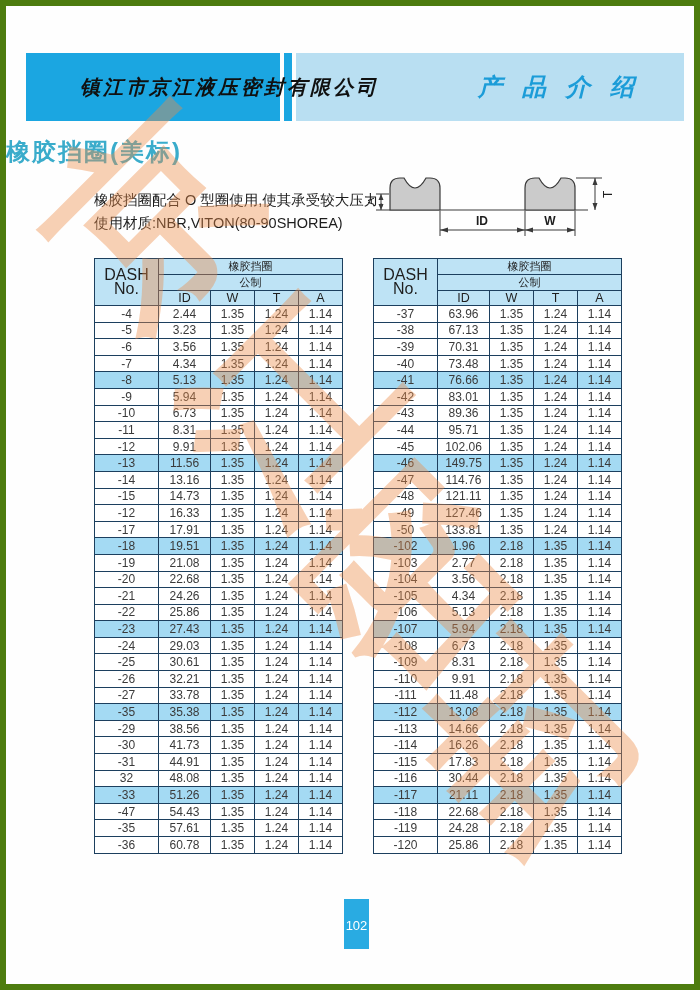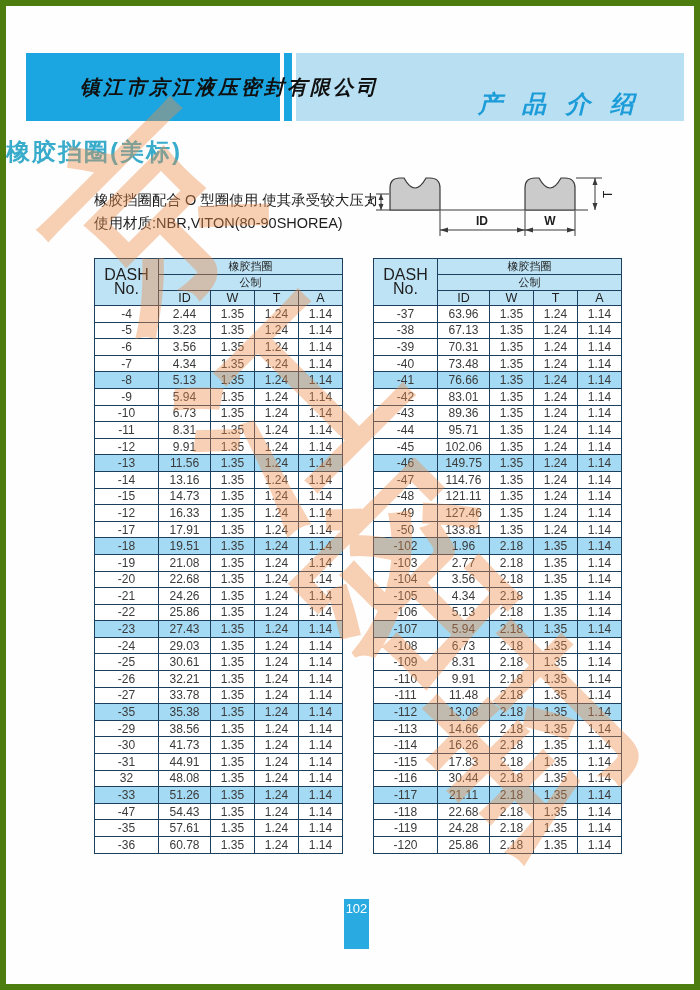--- a/index.html
+++ b/index.html
@@ -14,21 +14,21 @@
   .band-stripe{ position:absolute; left:278px; top:47px; width:8px;   height:68px; background:#1BA6E1; }
   .band-light { position:absolute; left:290px; top:47px; width:388px; height:68px; background:#B9DFF2; }
   .company {
     position:absolute; left:74px; top:47px; height:68px; line-height:68px; z-index:3;
     font-family:"DejaVu Serif", serif; font-weight:bold; font-style:italic;
     font-size:20px; letter-spacing:3px; color:#101010; white-space:nowrap;
   }
   .section-title {
     position:absolute; left:472px; top:47px; height:68px; line-height:68px; z-index:3;
     font-family:"DejaVu Serif", serif; font-weight:bold; font-style:italic;
-    font-size:24px; letter-spacing:20px; color:#1B9CD8; white-space:nowrap;margin-top:17px;
+    font-size:24px; letter-spacing:20px; color:#1B9CD8; white-space:nowrap;
   }
   
   .doc-title {
     position:absolute; left:0; top:130px; width:596px; text-align:left;
     font-size:24px; font-weight:bold; color:#3AACCB; letter-spacing:2px;
   }
   .desc { position:absolute; left:88px; top:183px; font-size:14.5px; line-height:23px; color:#1d1d1d; }
   
   .diagram { position:absolute; left:362px; top:158px; }
   
@@ -49,21 +49,21 @@
     position:absolute; font-size:200px; font-weight:bold; color:#ED8C48; opacity:0.40;
     transform:rotate(-45deg); line-height:1; font-family:"DejaVu Serif", serif;
   }
   .wm.c1 { left:45px;  top:105px; }
   .wm.c2 { left:185px; top:300px; }
   .wm.c3 { left:300px; top:470px; }
   .wm.c4 { left:425px; top:630px; }
   
   .page-num {
     position:absolute; left:338px; top:893px; width:25px; height:50px;
-    background:#29ABE2; color:#fff; font-size:13px; text-align:center; padding-top:2px;
+    background:#29ABE2; color:#fff; font-size:13px; text-align:center; padding-top:19px;
   }
 </style>
 </head>
 <body>
 
 <div class="page">
 
   <div class="band-dark"></div>
   <div class="band-stripe"></div>
   <div class="band-light"></div>

